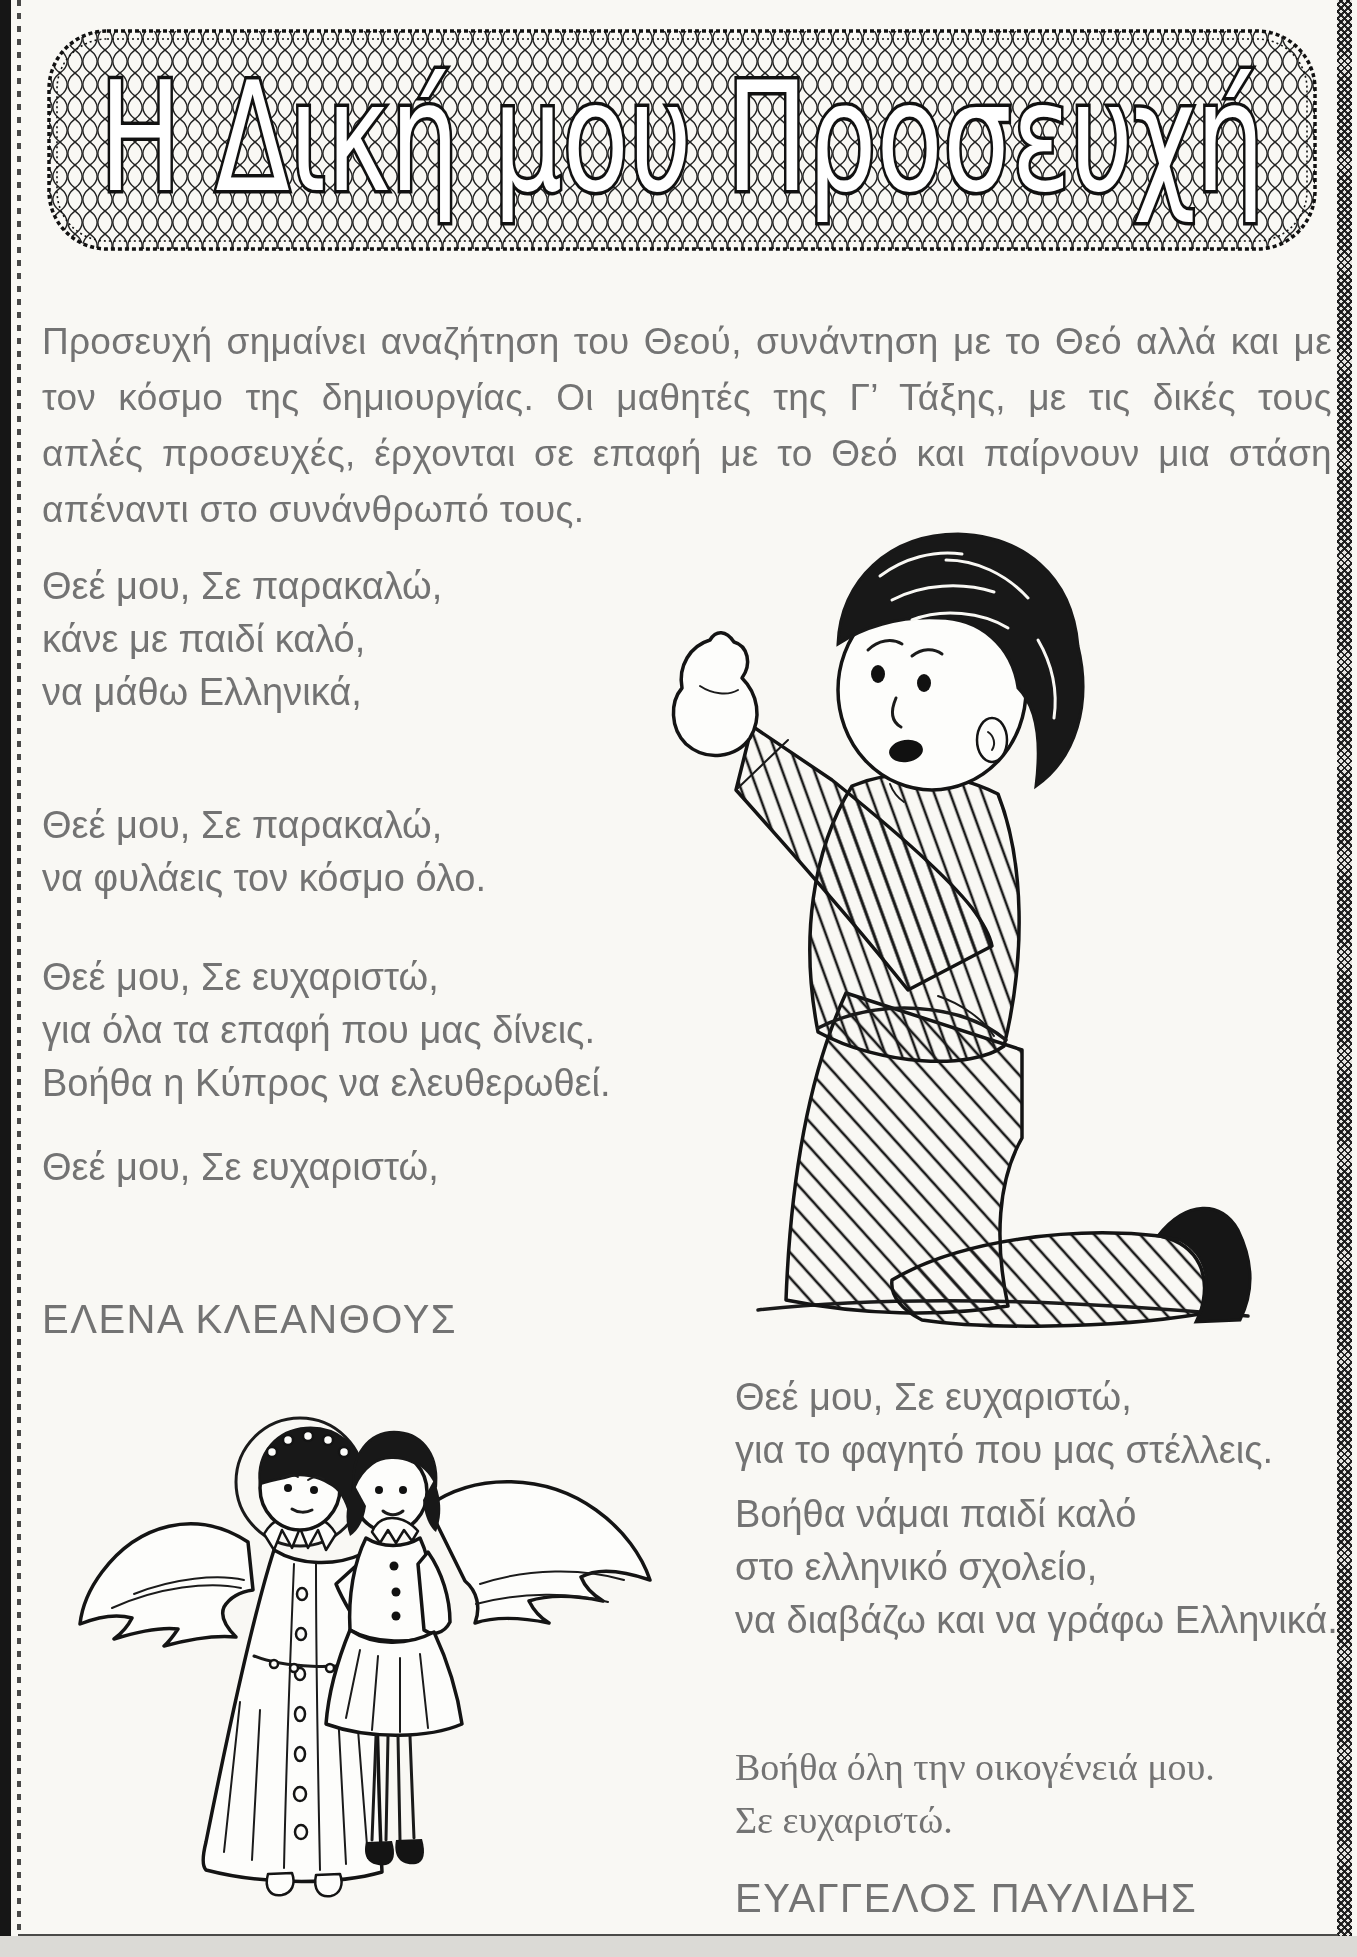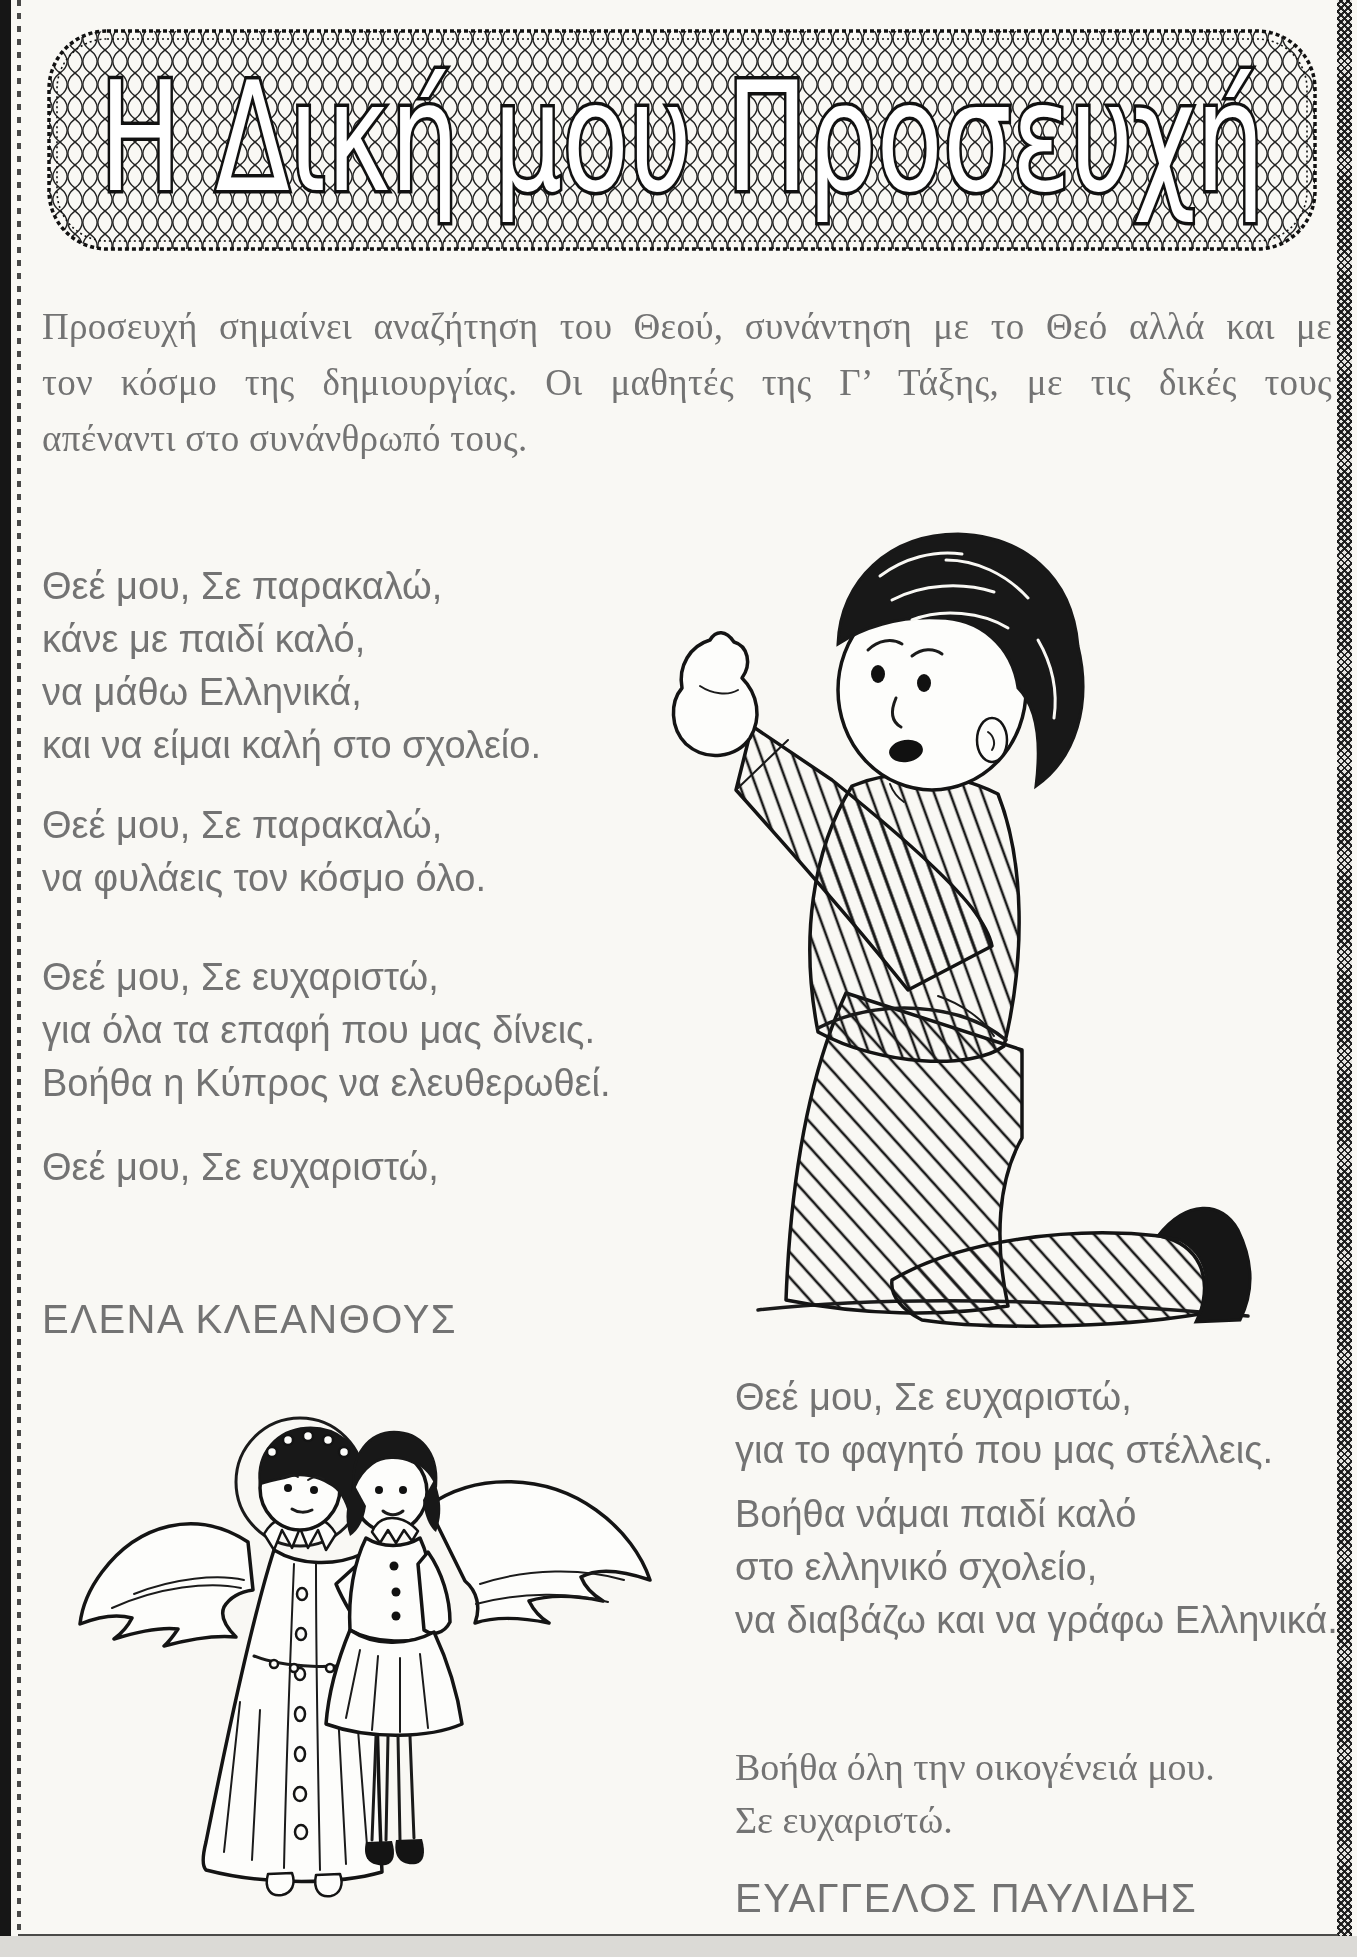--- a/index.html
+++ b/index.html
@@ -28,21 +28,21 @@
   
   .banner{position:absolute;left:45px;top:27px;width:1274px;height:226px;}
   .banner svg{display:block;width:100%;height:100%;}
   .banner text{
     font-family:"DejaVu Sans","Liberation Sans",sans-serif;
     font-size:152px;font-weight:400;
     fill:#ffffff;stroke:#111111;stroke-width:7px;paint-order:stroke;
   }
 
   
-  .intro{position:absolute;left:42px;top:299px;width:1290px;font-size:37px;line-height:56px;letter-spacing:.3px;font-family:Liberation Serif, serif;}
+  .intro{position:absolute;left:42px;top:314px;width:1290px;font-size:37px;line-height:56px;letter-spacing:.3px;}
   .intro .jline{text-align:justify;text-align-last:justify;white-space:normal;}
   .intro .lline{text-align:left;}
   .stanza{position:absolute;font-size:38px;line-height:53px;}
   .stanza div{white-space:nowrap;}
   .author{position:absolute;font-size:40px;letter-spacing:1.5px;white-space:nowrap;}
 
   .s1{left:42px;top:560px;}
   .s2{left:42px;top:799px;}
   .s3{left:42px;top:951px;}
   .s4{left:42px;top:1141px;}
@@ -86,28 +86,28 @@
       </defs>
       <rect x="4" y="4" width="1266" height="218" rx="58" ry="58" fill="url(#mesh)" stroke="#111" stroke-width="3.5" stroke-dasharray="4 3"></rect>
       <rect x="12" y="12" width="1250" height="202" rx="50" ry="50" fill="none" stroke="#111" stroke-width="1.6" stroke-dasharray="2 3"></rect>
       <text x="637" y="163" text-anchor="middle" textLength="1165" lengthAdjust="spacingAndGlyphs">Η Δική μου Προσευχή</text>
     </svg>
   </div>
 
   <div class="intro">
     <div class="jline">Προσευχή σημαίνει αναζήτηση του Θεού, συνάντηση με το Θεό αλλά και με</div>
     <div class="jline">τον κόσμο της δημιουργίας. Οι μαθητές της Γ’ Τάξης, με τις δικές τους</div>
+    <div class="jline">απλές προσευχές, έρχονται σε επαφή με το Θεό και παίρνουν μια στάση</div>
     <div class="lline">απέναντι στο συνάνθρωπό τους.</div>
   </div>
 
   <div class="stanza s1">
     <div>Θεέ μου, Σε παρακαλώ,</div>
     <div>κάνε με παιδί καλό,</div>
     <div>να μάθω Ελληνικά,</div>
-    <div>και να είμαι καλή στο σχολείο.</div>
   </div>
   <div class="stanza s2">
     <div>Θεέ μου, Σε παρακαλώ,</div>
     <div>να φυλάεις τον κόσμο όλο.</div>
   </div>
   <div class="stanza s3">
     <div>Θεέ μου, Σε ευχαριστώ,</div>
     <div>για όλα τα επαφή που μας δίνεις.</div>
     <div>Βοήθα η Κύπρος να ελευθερωθεί.</div>
   </div>

